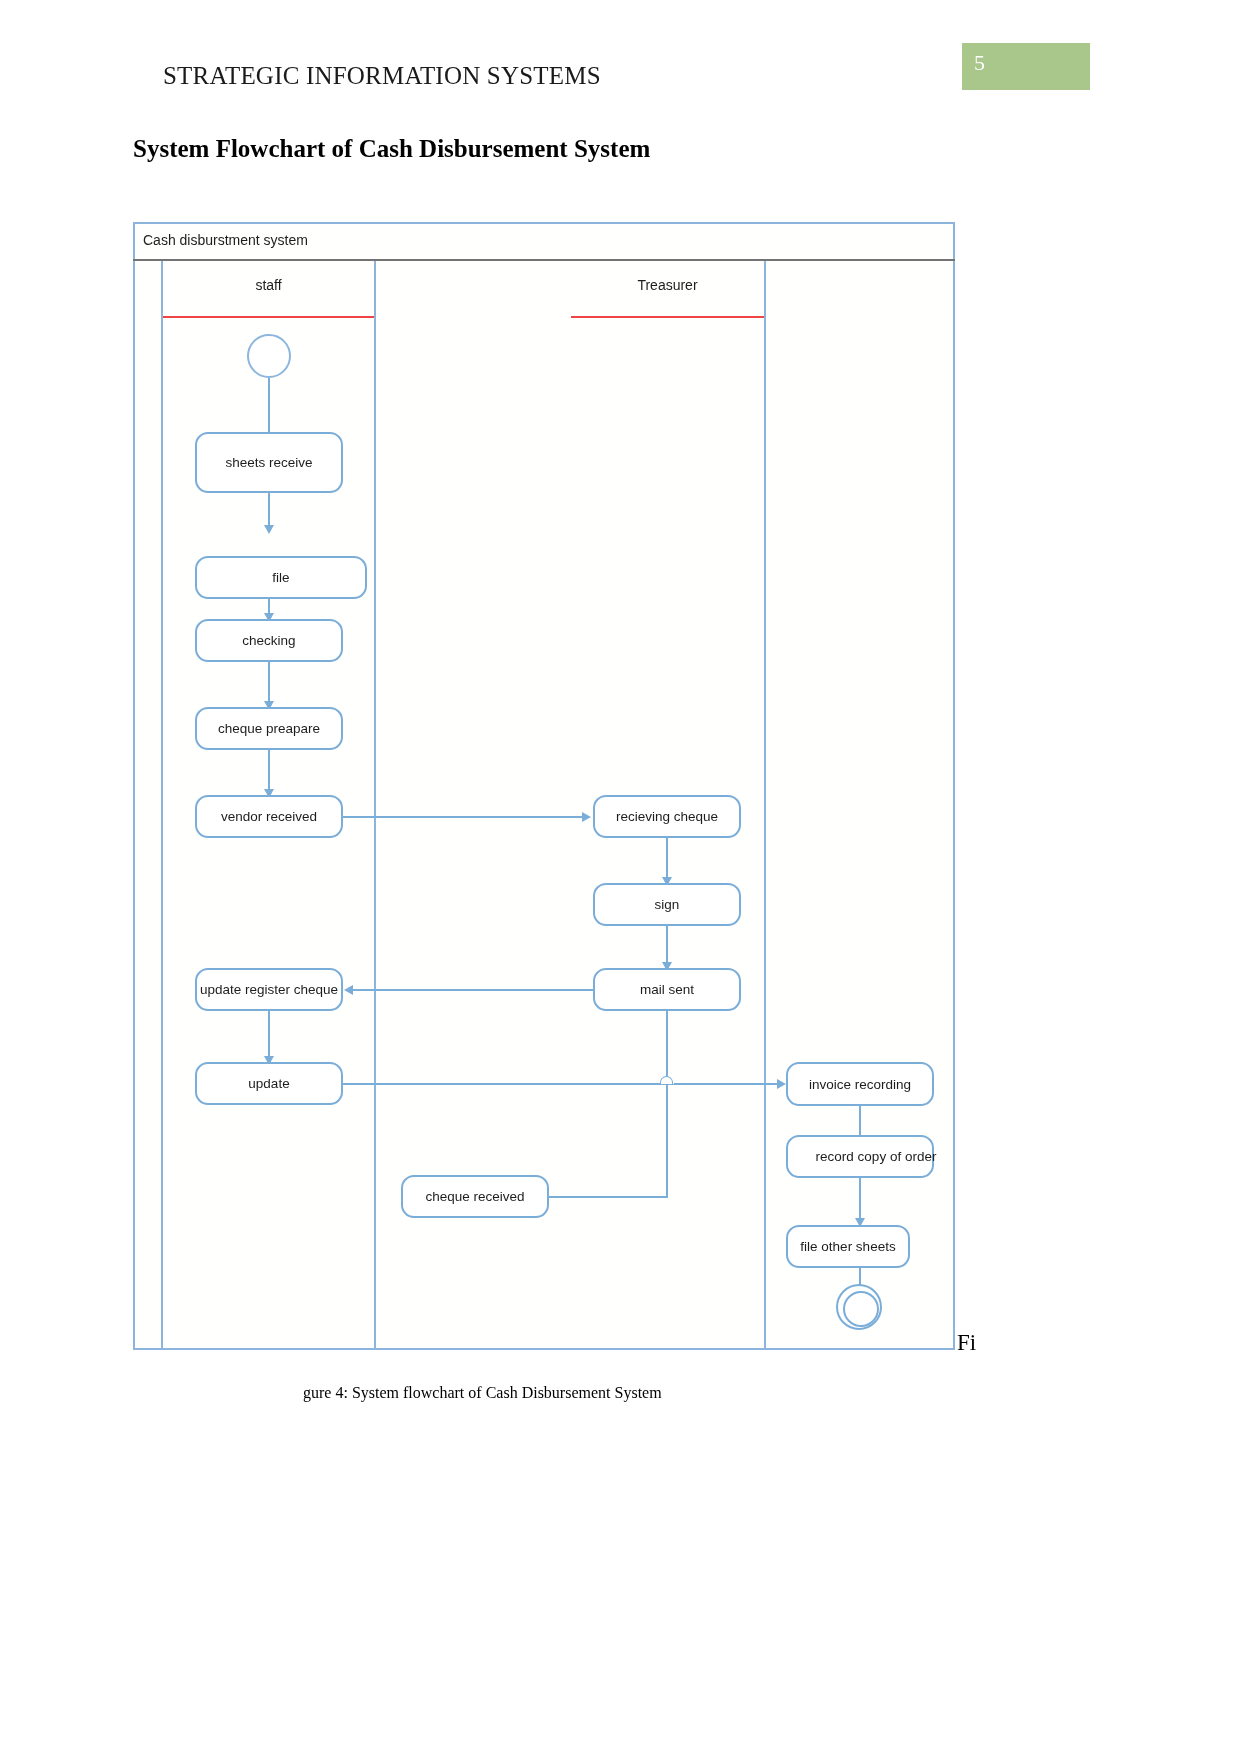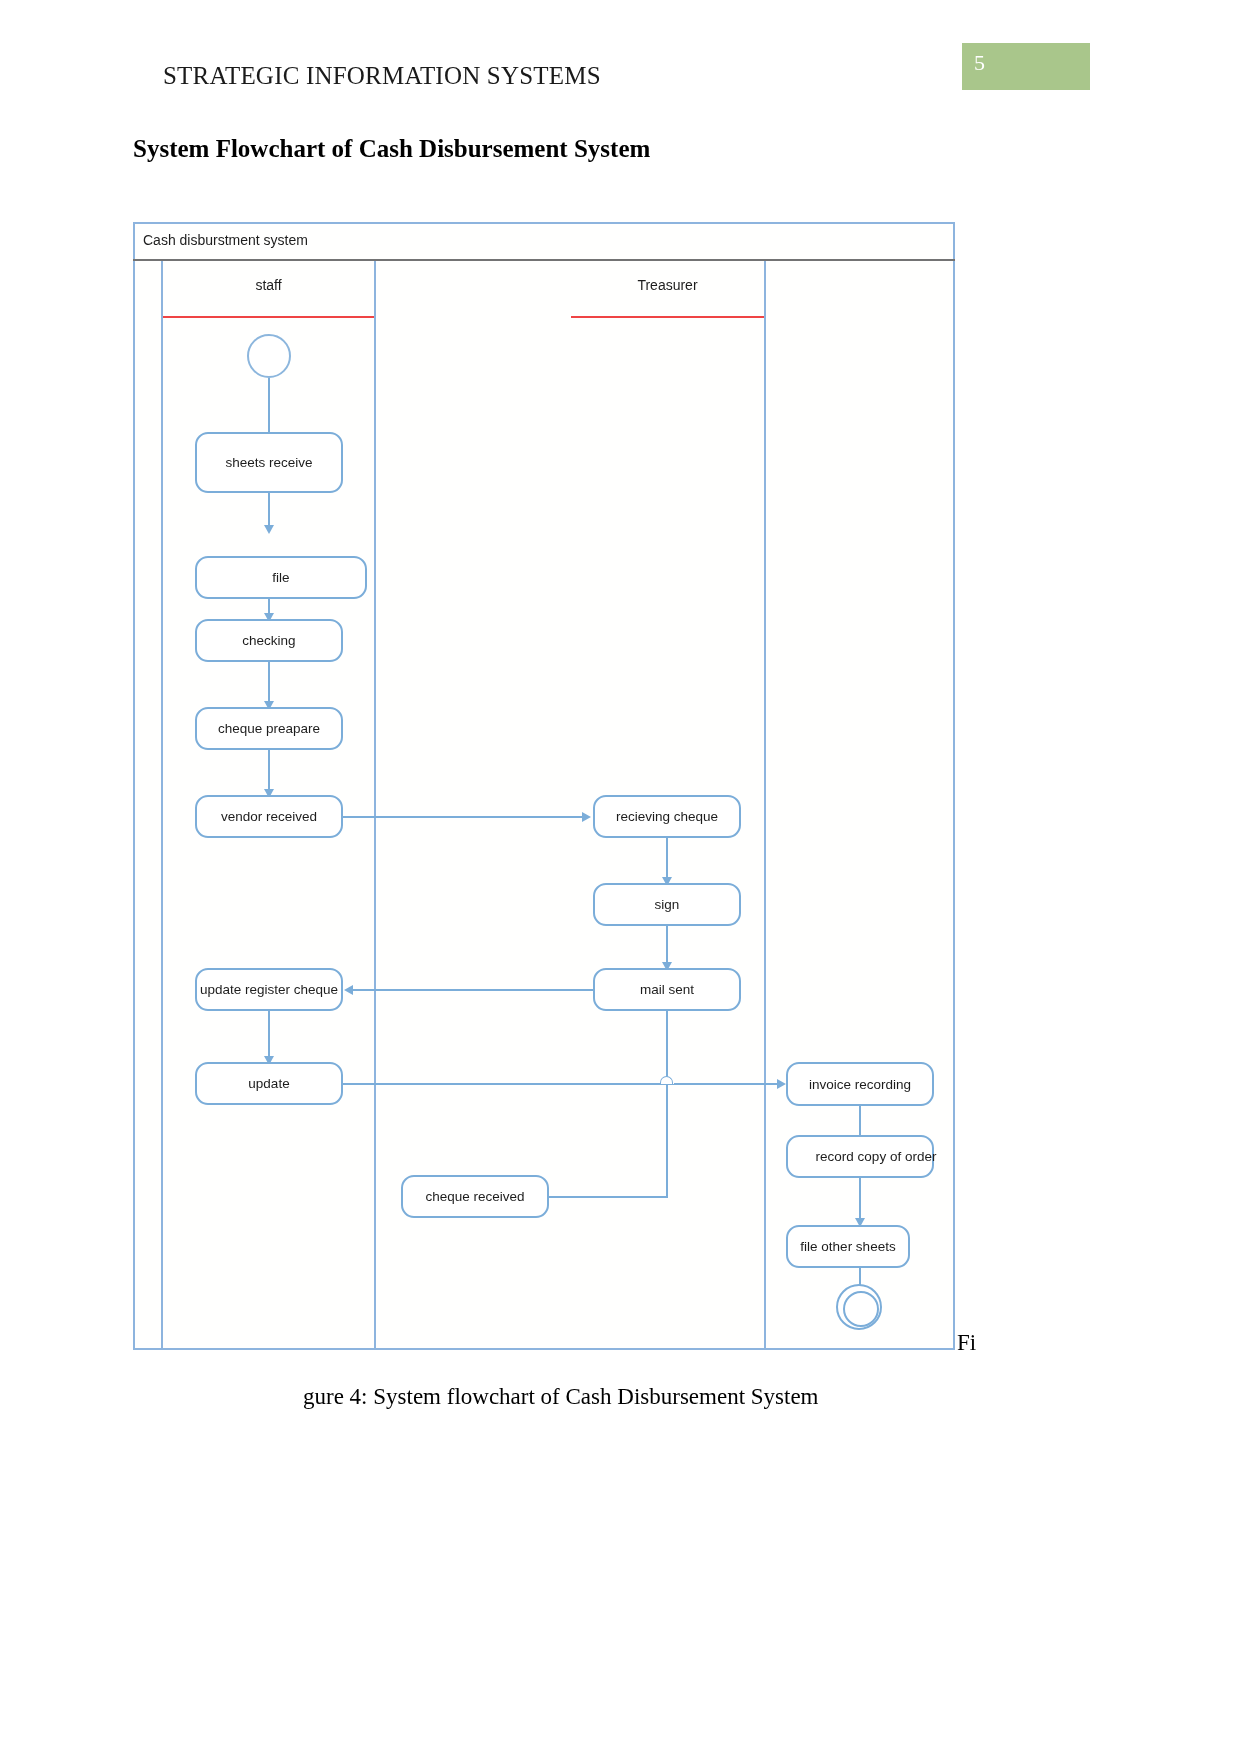--- a/index.html
+++ b/index.html
@@ -196,21 +196,21 @@
     position: absolute;
     left: 957px; top: 1330px;
     font-family: "Liberation Serif", serif;
     font-size: 23px;
     color: #000000;
   }
   .caption {
     position: absolute;
     left: 303px; top: 1384px;
     font-family: "Liberation Serif", serif;
-    font-size: 23px;
+    font-size: 16px;
     color: #000000;
     white-space: nowrap;
   }
 </style>
 </head>
 <body>
 
 <div class="page-header">
   <div class="running-head">STRATEGIC INFORMATION SYSTEMS</div>
   <div class="page-num-badge">

